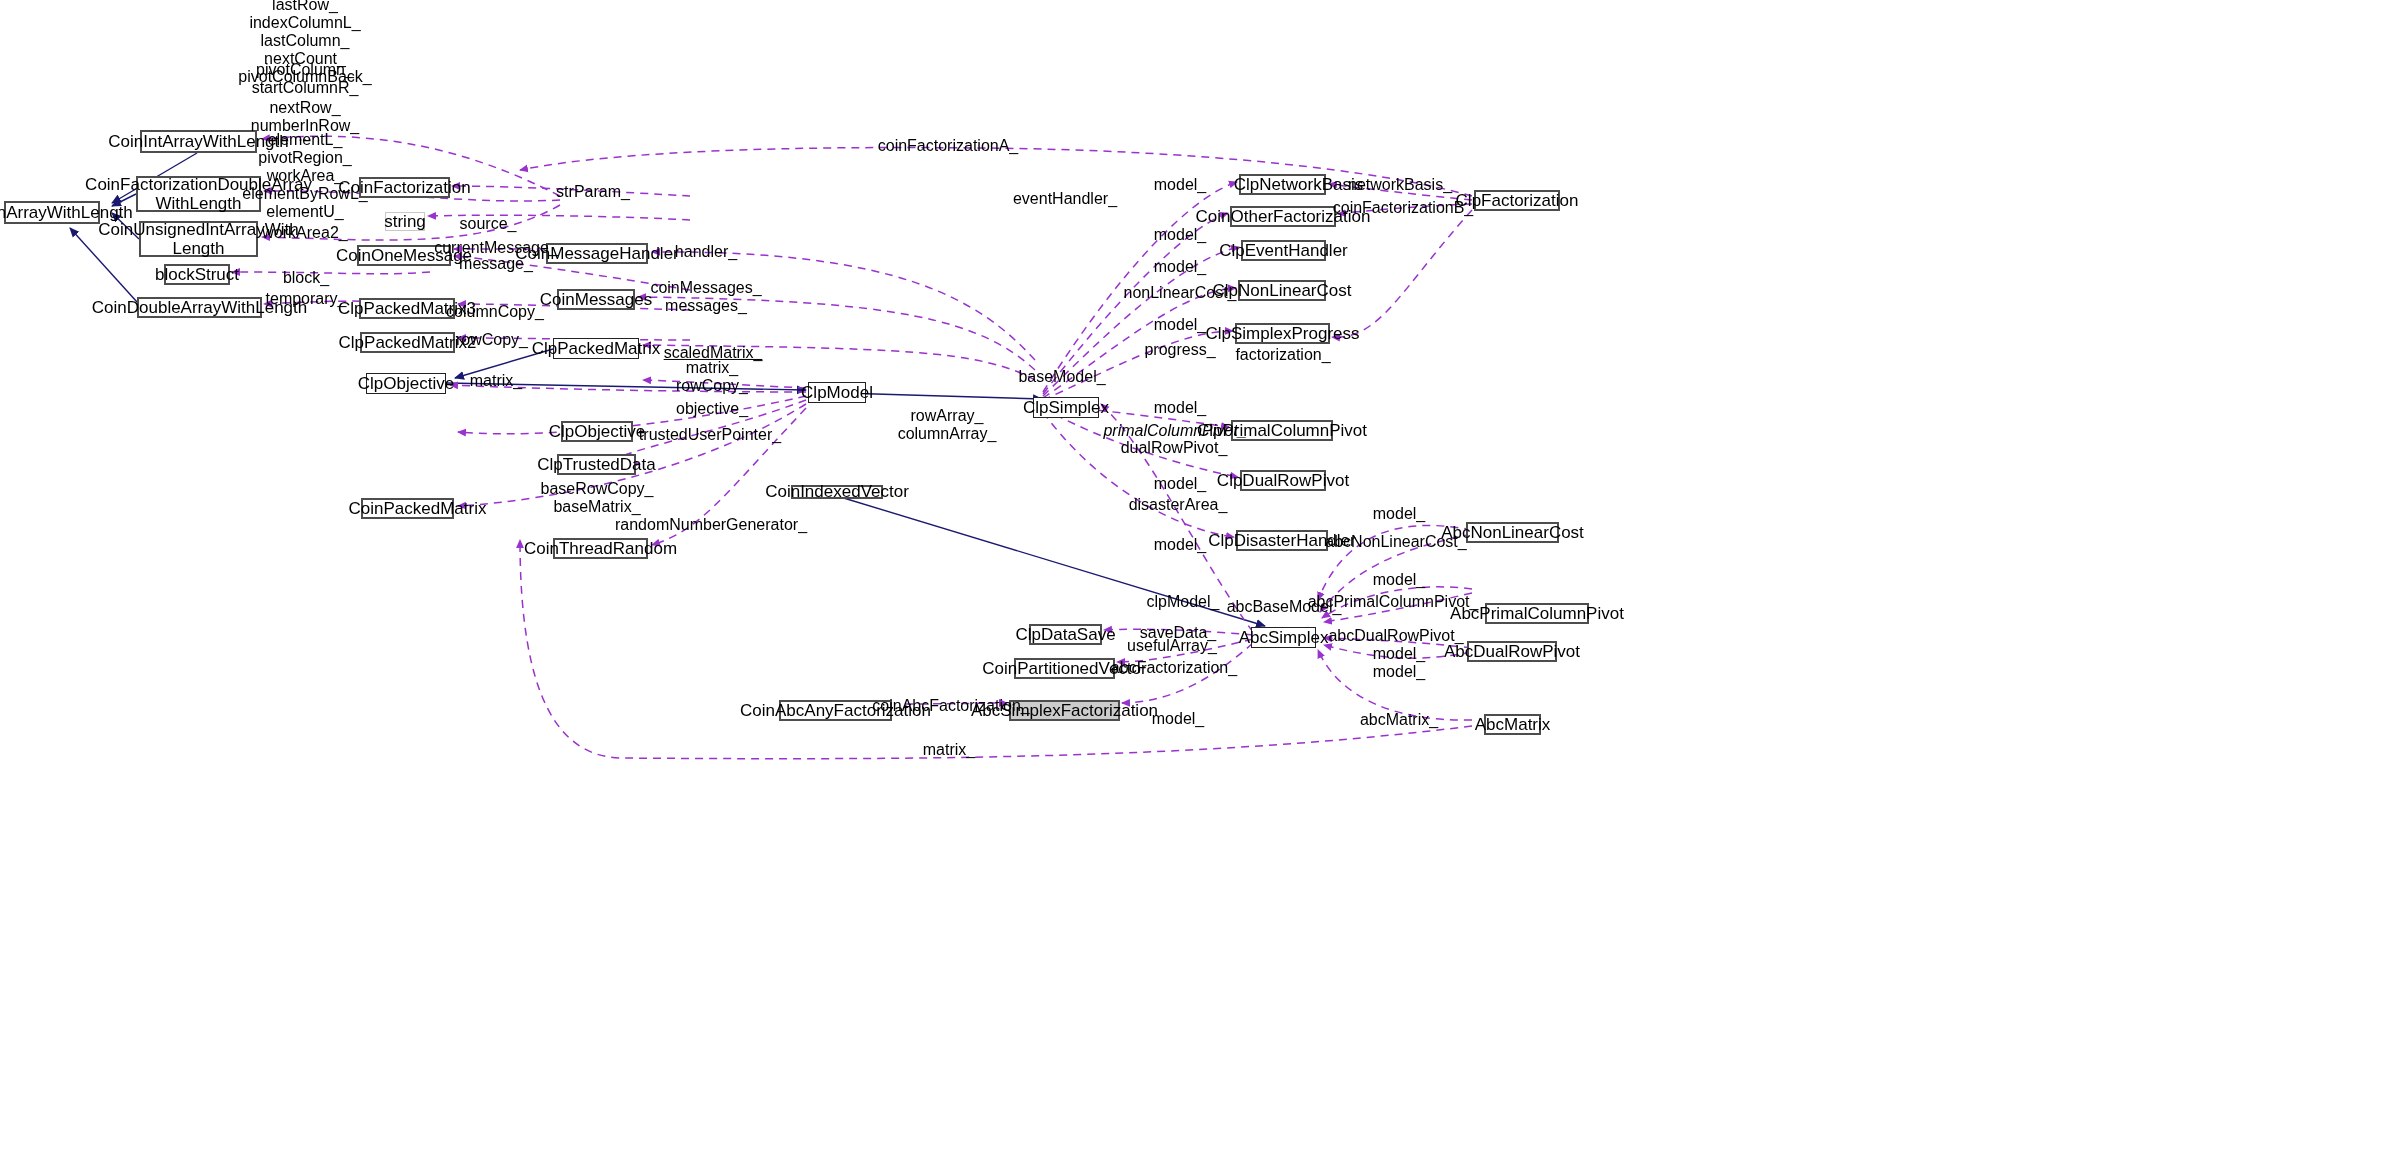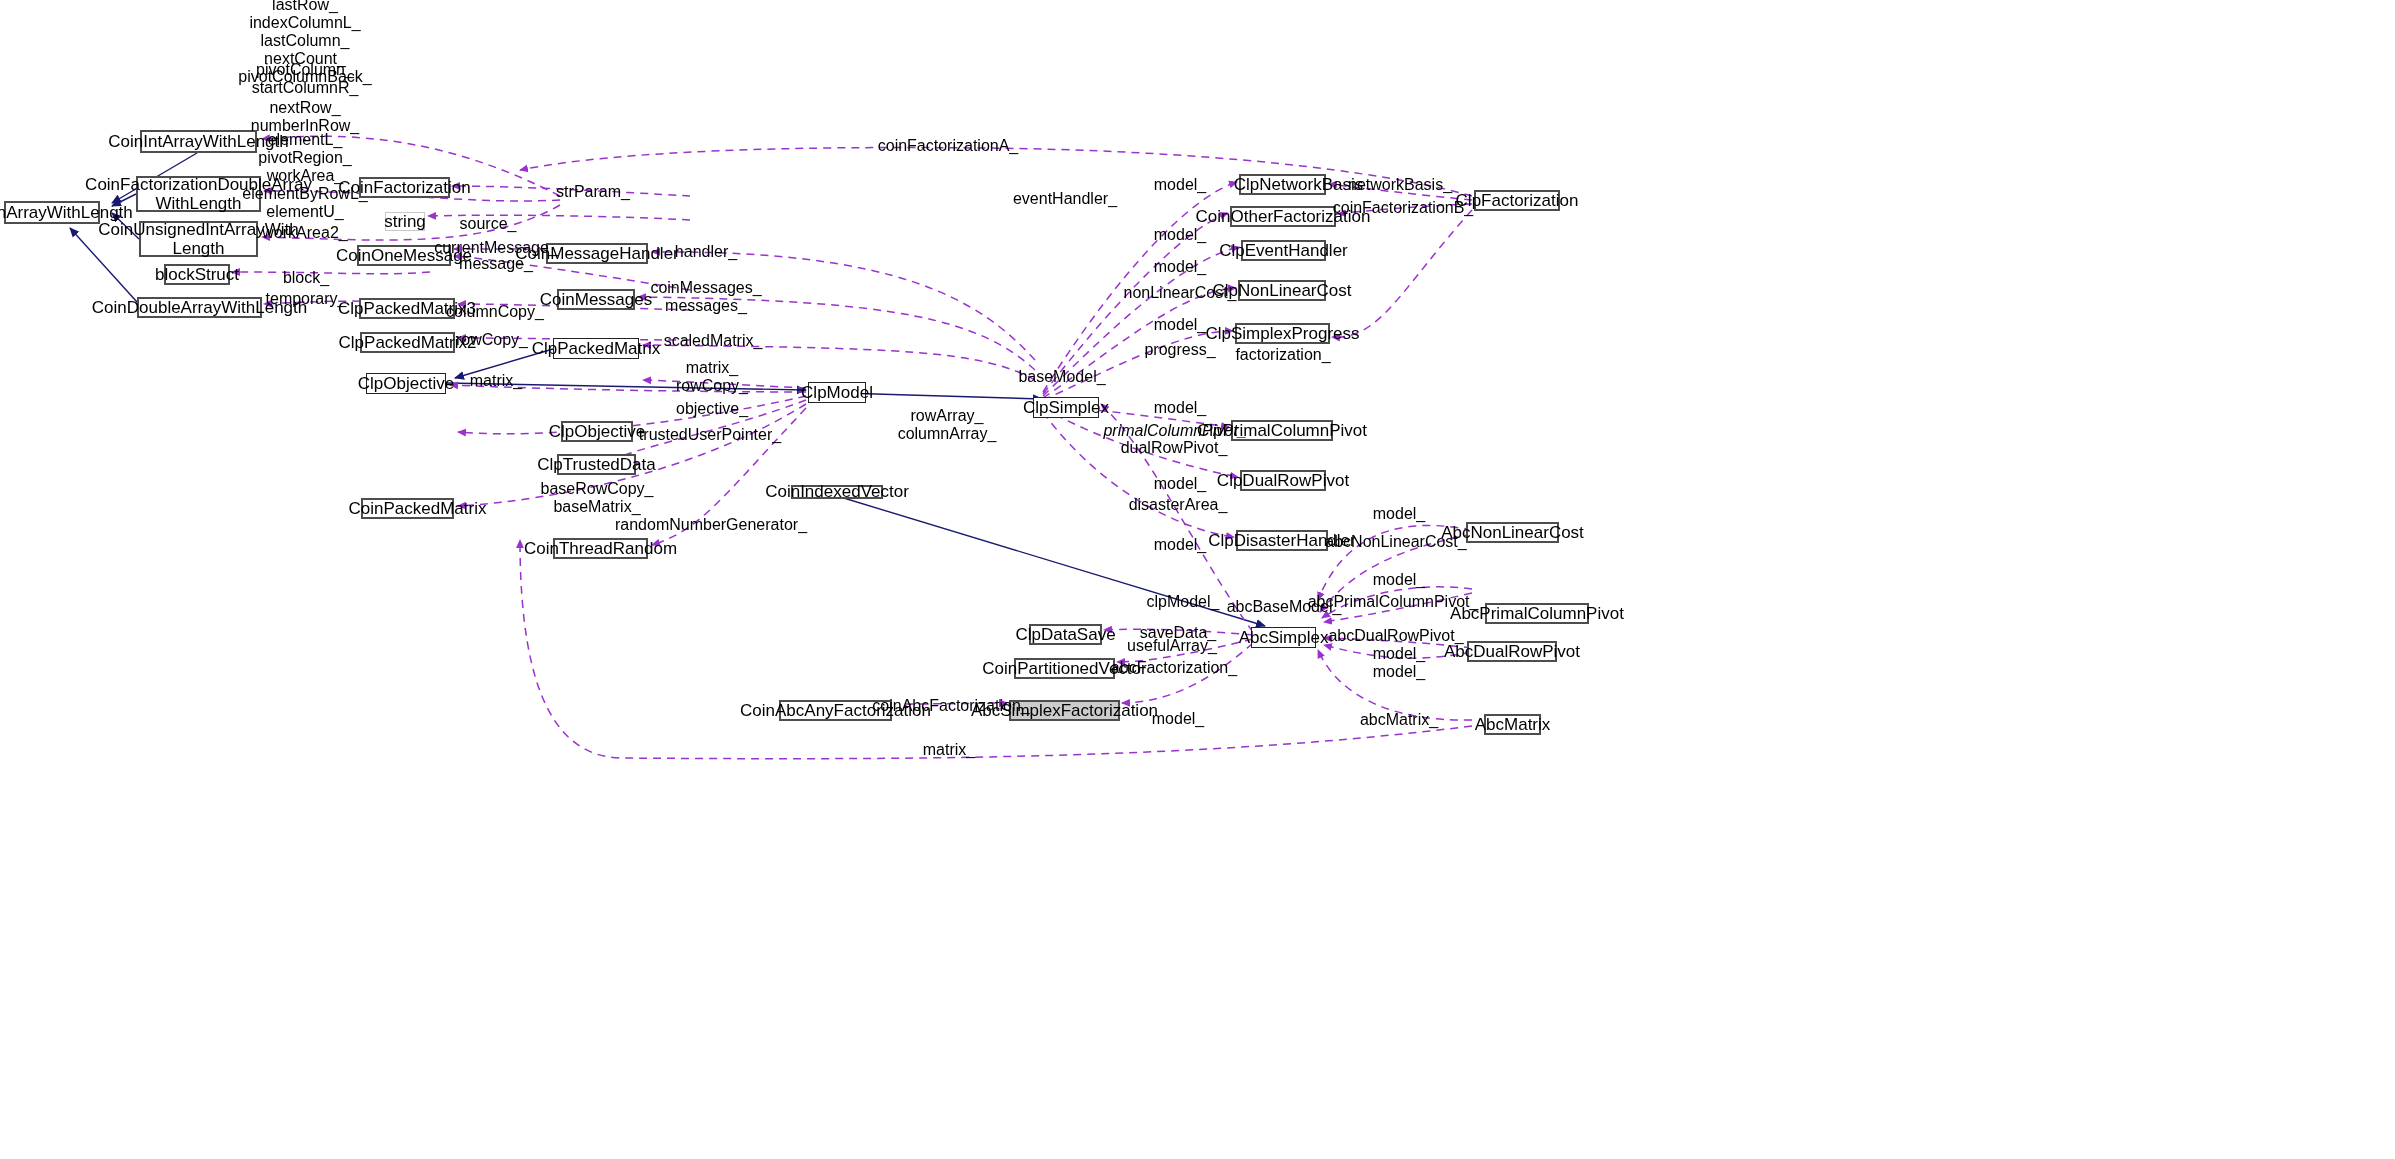--- a/index.html
+++ b/index.html
@@ -166,21 +166,21 @@
       <div class="elabel" style="left: 306px; top: 299px;">temporary_</div>
       <div class="elabel" style="left: 593px; top: 192px;">strParam_</div>
       <div class="elabel" style="left: 488px; top: 224px;">source_</div>
       <div class="elabel" style="left: 496px; top: 248px;">currentMessage_</div>
       <div class="elabel" style="left: 496px; top: 264px;">message_</div>
       <div class="elabel" style="left: 706px; top: 252px;">handler_</div>
       <div class="elabel" style="left: 706px; top: 297px;">coinMessages_
 messages_</div>
       <div class="elabel" style="left: 495px; top: 312px;">columnCopy_</div>
       <div class="elabel" style="left: 492px; top: 340px;">rowCopy_</div>
-      <div class="elabel" style="left: 713px; top: 341px;">scaledMatrix_</div>
+      <div class="elabel" style="left: 713px; top: 353px; text-decoration: underline;">scaledMatrix_</div>
       <div class="elabel" style="left: 496px; top: 381px;">matrix_</div>
       <div class="elabel" style="left: 712px; top: 377px;">matrix_
 rowCopy_</div>
       <div class="elabel" style="left: 712px; top: 409px;">objective_</div>
       <div class="elabel" style="left: 710px; top: 435px;">trustedUserPointer_</div>
       <div class="elabel" style="left: 597px; top: 498px;">baseRowCopy_
 baseMatrix_</div>
       <div class="elabel" style="left: 711px; top: 525px;">randomNumberGenerator_</div>
       <div class="elabel" style="left: 948px; top: 146px;">coinFactorizationA_</div>
       <div class="elabel" style="left: 1065px; top: 199px;">eventHandler_</div>

